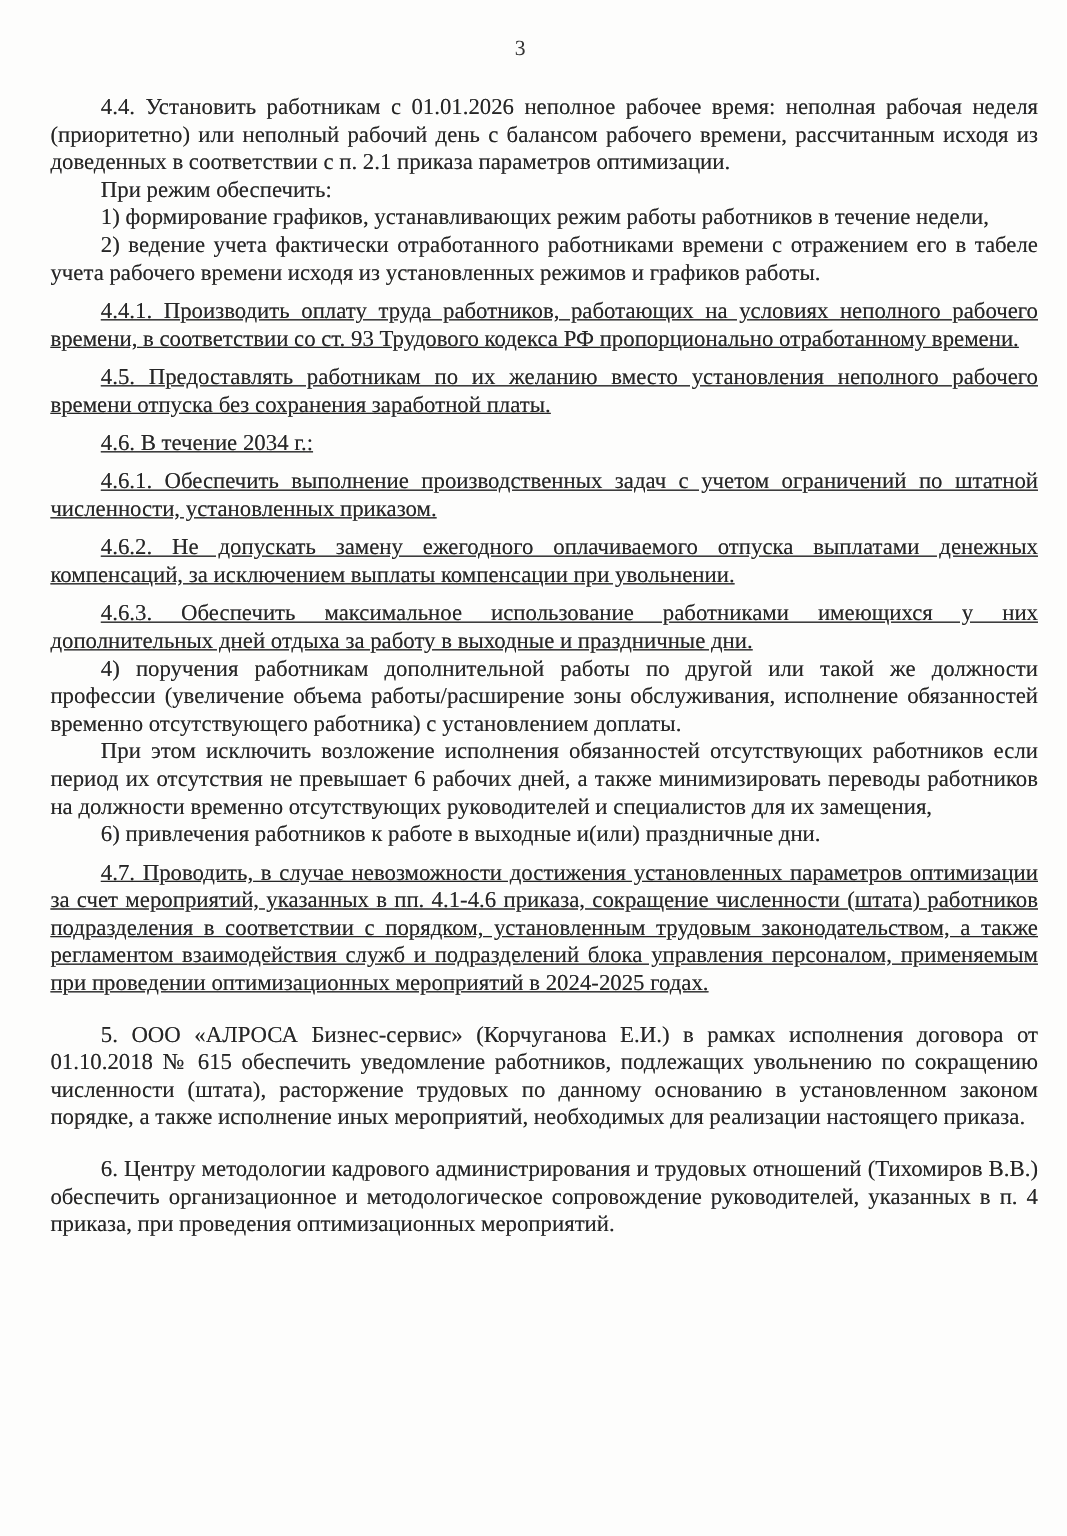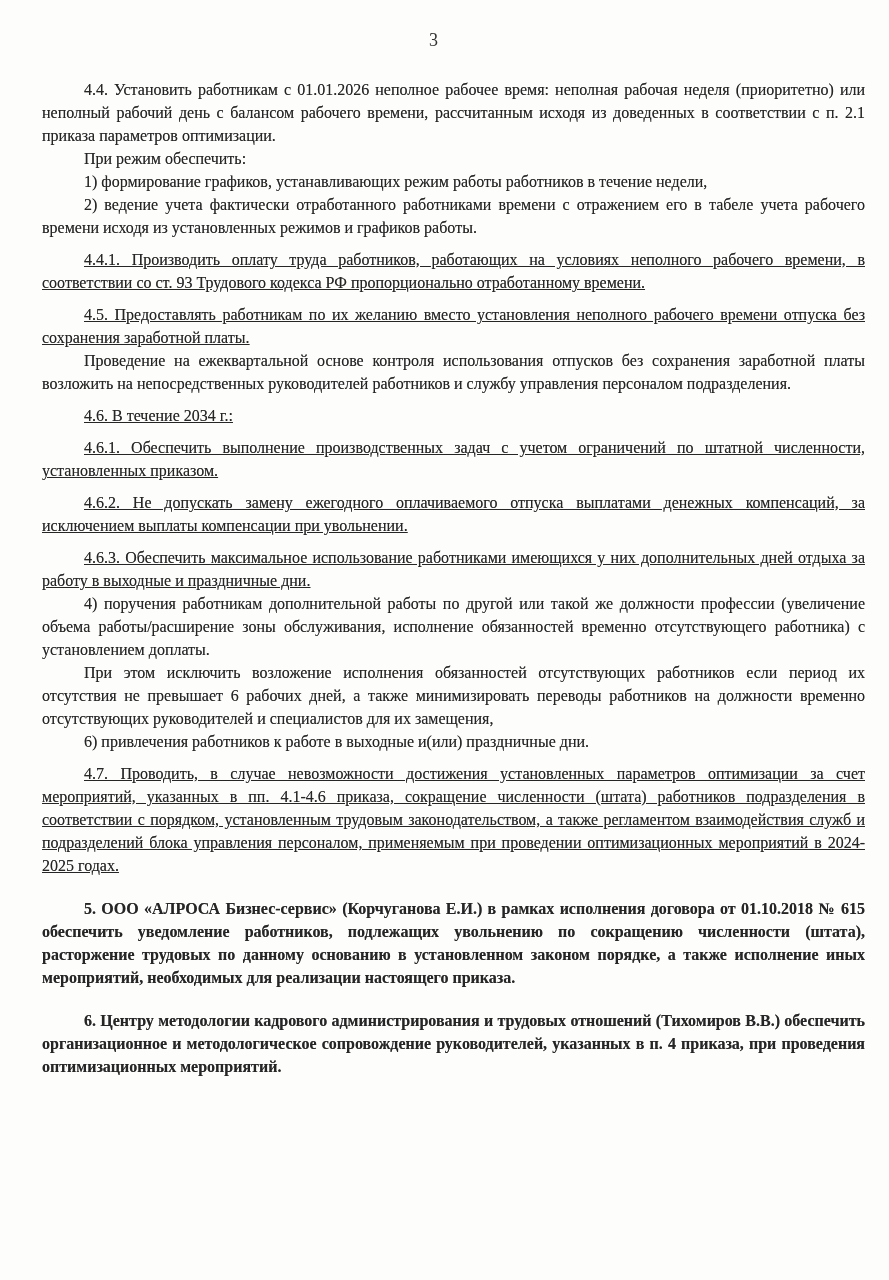--- a/index.html
+++ b/index.html
@@ -20,31 +20,31 @@
   }
   .page-number {
     text-align: center;
     transform: translateX(-20px);
     font-size: 18px;
     line-height: 20px;
     margin-bottom: 28px;
     color: #333333;
   }
   .doc-body {
-    font-size: 16px;
+    font-size: 19px;
     line-height: 23px;
     text-align: justify;
   }
   .para {
     margin: 0;
     text-indent: 42px;
     text-shadow: 0 0 0.5px rgba(40,40,40,0.55);
   }
   .gap    { margin-top: 9px; text-decoration: underline; }
-  .gap-lg { margin-top: 20px; font-weight: bold; }
+  .gap-lg { margin-top: 20px; }
 </style>
 </head>
 <body>
 
 <div class="page">
 
   <div class="page-number">3</div>
 
   <div class="doc-body">
 
@@ -53,21 +53,20 @@
     <p class="para">При режим обеспечить:</p>
 
     <p class="para">1) формирование графиков, устанавливающих режим работы работников в течение недели,</p>
 
     <p class="para">2) ведение учета фактически отработанного работниками времени с отражением его в табеле учета рабочего времени исходя из установленных режимов и графиков работы.</p>
 
     <p class="para gap">4.4.1. Производить оплату труда работников, работающих на условиях неполного рабочего времени, в соответствии со ст. 93 Трудового кодекса РФ пропорционально отработанному времени.</p>
 
     <p class="para gap">4.5.  Предоставлять работникам по их желанию вместо установления неполного рабочего времени отпуска без сохранения заработной платы.</p>
 
-    <p class="para">Проведение на ежеквартальной основе контроля использования отпусков без сохранения заработной платы возложить на непосредственных руководителей работников и службу управления персоналом подразделения.</p>
 
     <p class="para gap">4.6. В течение 2034 г.:</p>
 
     <p class="para gap">4.6.1. Обеспечить выполнение производственных задач с учетом ограничений по штатной численности, установленных приказом.</p>
 
     <p class="para gap">4.6.2. Не допускать замену ежегодного оплачиваемого отпуска выплатами денежных компенсаций, за исключением выплаты компенсации при увольнении.</p>
 
     <p class="para gap">4.6.3. Обеспечить максимальное использование работниками имеющихся у них дополнительных дней отдыха за работу в выходные и праздничные дни.</p>
 
 

